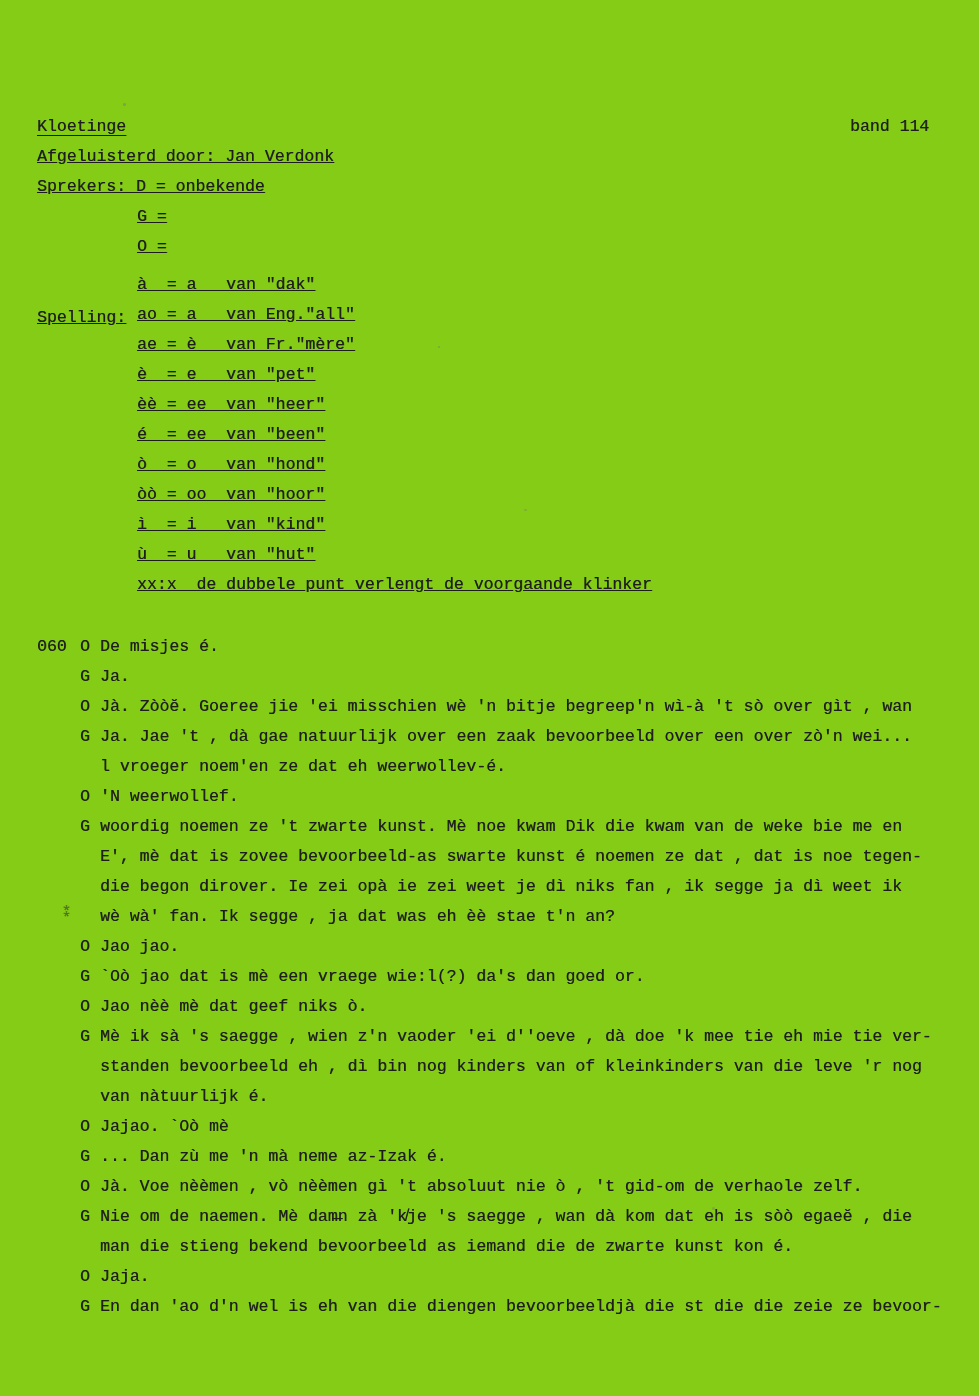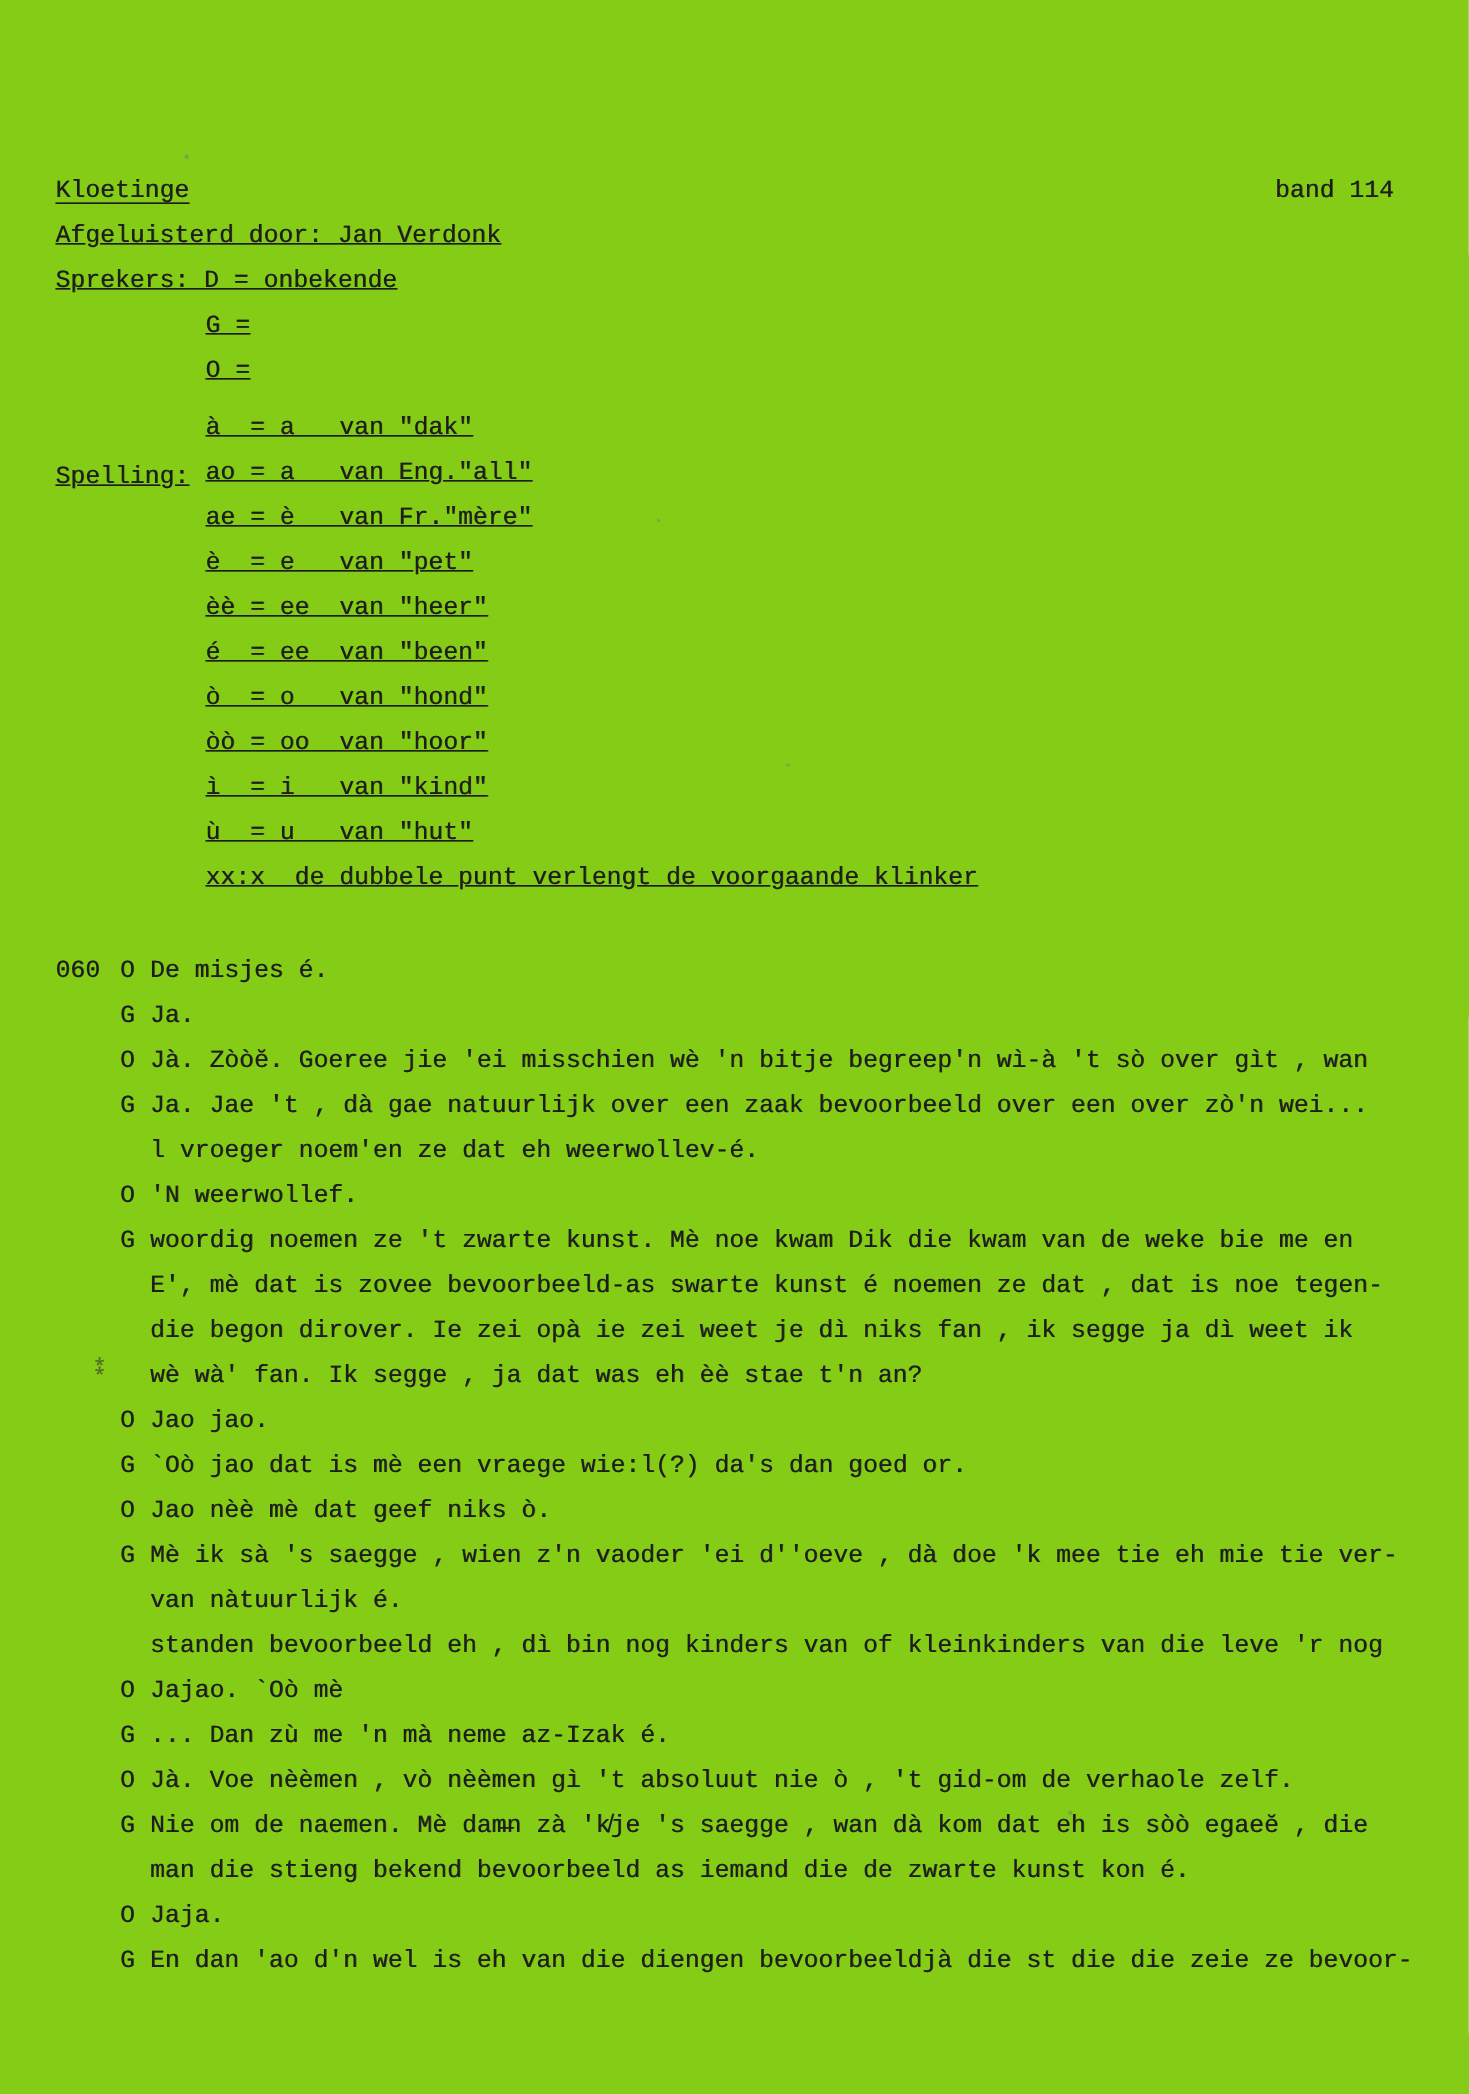--- a/index.html
+++ b/index.html
@@ -146,22 +146,22 @@
           <div class="spk">O</div>
           <div class="dlines">
             <div class="dline">Jao nèè mè dat geef niks ò.</div>
           </div>
         </div>
         <div class="turn">
           <div class="num"></div>
           <div class="spk">G</div>
           <div class="dlines">
             <div class="dline">Mè ik sà 's saegge , wien z'n vaoder 'ei d''oeve , dà doe 'k mee tie eh mie tie ver-</div>
+            <div class="dline">standen bevoorbeeld eh , dì bin nog kinders van of kleinkinders van die leve 'r nog</div>
             <div class="dline">van nàtuurlijk é.</div>
-            <div class="dline">standen bevoorbeeld eh , dì bin nog kinders van of kleinkinders van die leve 'r nog</div>
           </div>
         </div>
         <div class="turn">
           <div class="num"></div>
           <div class="spk">O</div>
           <div class="dlines">
             <div class="dline">Jajao. `Oò mè</div>
           </div>
         </div>
         <div class="turn">

